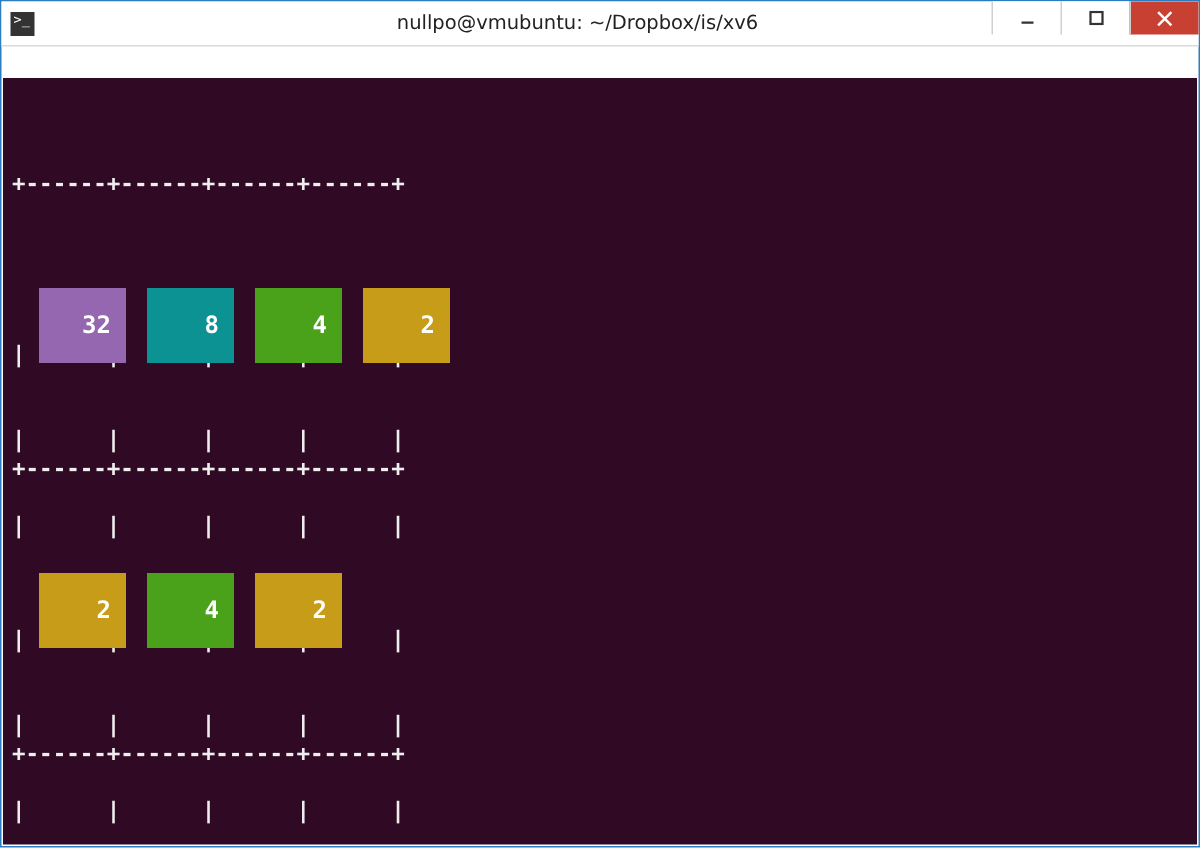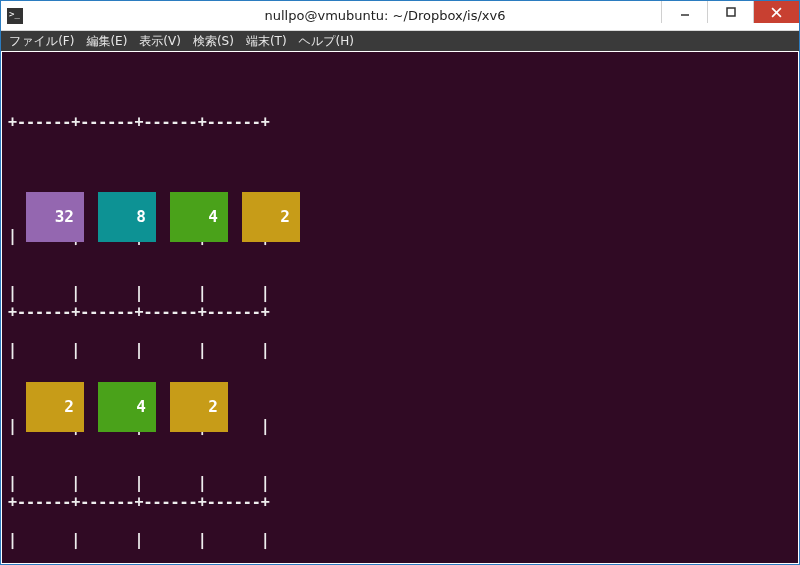--- a/index.html
+++ b/index.html
@@ -154,28 +154,20 @@
       </div>
       <div class="tbtn close">
         <svg viewBox="0 0 10 10" width="11" height="11">
             <line x1="1" y1="1" x2="9" y2="9" stroke="#fff" stroke-width="1.5"></line>
             <line x1="9" y1="1" x2="1" y2="9" stroke="#fff" stroke-width="1.5"></line>
           </svg>
       </div>
     </div>
   </div>
 
-  <div class="menubar">
-    <div class="menuitem">ファイル(F)</div>
-    <div class="menuitem">編集(E)</div>
-    <div class="menuitem">表示(V)</div>
-    <div class="menuitem">検索(S)</div>
-    <div class="menuitem">端末(T)</div>
-    <div class="menuitem">ヘルプ(H)</div>
-  </div>
 
   <div class="terminal">
     <div class="game-area">
 
       <div class="gridline">+------+------+------+------+</div>
 
       <div class="row">
         <div class="pipes">
           <div>|      |      |      |      |</div>
           <div>|      |      |      |      |</div>

